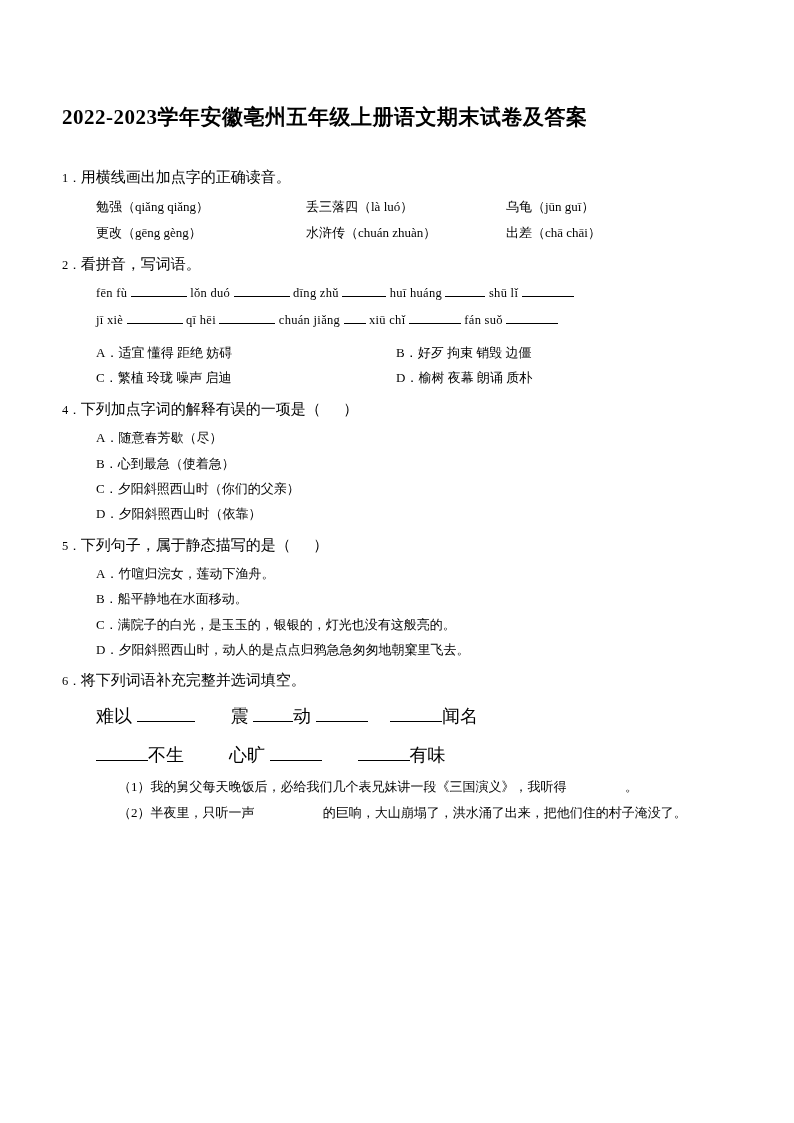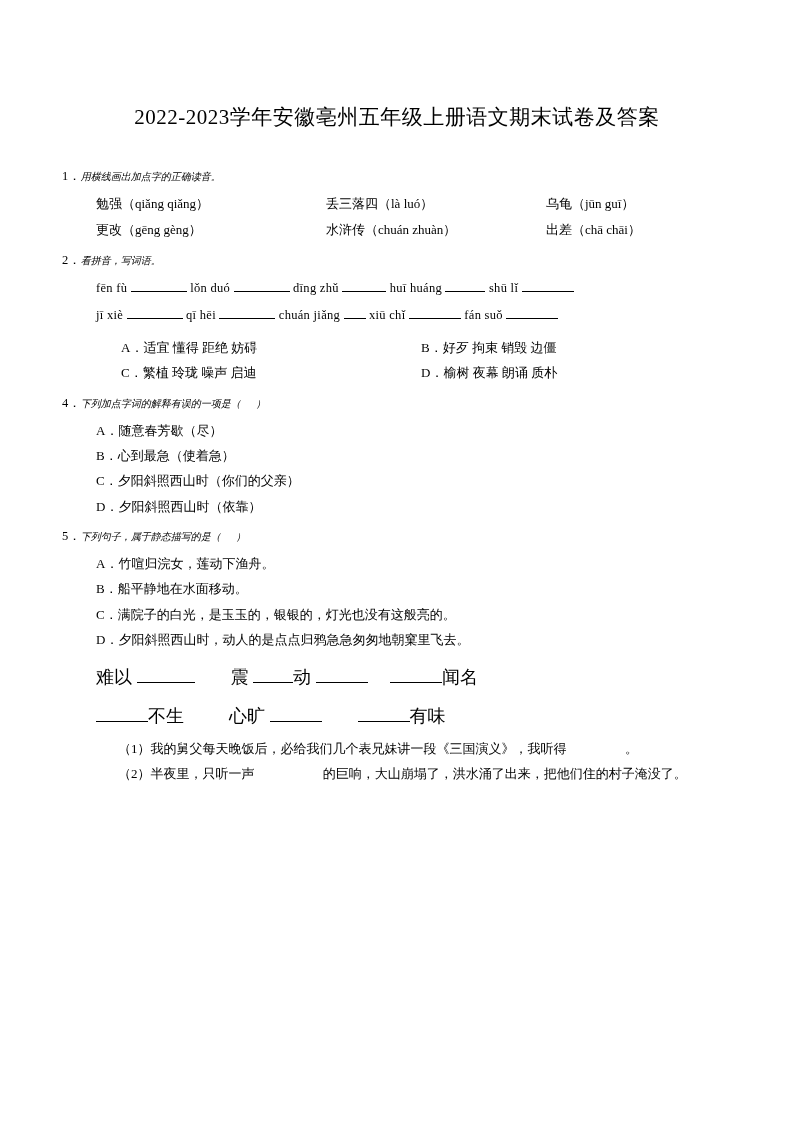--- a/index.html
+++ b/index.html
@@ -16,73 +16,70 @@
   .page {
     position: relative;
     width: 794px;
     height: 1123px;
     box-sizing: border-box;
     padding: 104px 62px 40px 62px;
   }
   .doc-title {
     font-family: "Liberation Serif", "DejaVu Serif", serif;
     font-size: 21px;
-    font-weight: normal;
-    text-align: center;
+    font-weight: bold;
     letter-spacing: 0.5px;
     margin: 0 0 34px 0;
     line-height: 1.3;
   }
   .q-block {
     margin-bottom: 6px;
   }
   .q-head {
     font-size: 13.5px;
     line-height: 1.7;
     margin: 0 0 3px 0;
     white-space: pre-wrap;
   }
   .q-num {
     font-family: "Liberation Serif", "DejaVu Serif", serif;
     font-size: 12.5px;
   }
   .q-text {
-    font-size: 10px;
-    font-style: italic;
+    font-size: 15px;
   }
   .indent {
     padding-left: 34px;
   }
   .row {
     display: flex;
     font-size: 13px;
     line-height: 2.0;
     white-space: pre;
-    gap: 20px;
   }
   .row .cell {
     white-space: pre;
   }
   .pin-row {
     font-family: "Liberation Serif", "DejaVu Serif", serif;
     font-size: 12.5px;
     line-height: 2.15;
     letter-spacing: 0.3px;
     white-space: pre;
   }
   .opt-row {
     display: flex;
     font-size: 13px;
     line-height: 1.95;
     white-space: pre;
   }
   .opt-row .opt {
     white-space: pre;
   }
-  .opt-a { width: 300px; margin-left: 25px; }
+  .opt-a { width: 300px; }
   .line-item {
     font-size: 13px;
     line-height: 1.95;
     white-space: pre;
   }
   .u {
     display: inline-block;
     border-bottom: 1px solid #000;
     height: 13px;
     vertical-align: baseline;
@@ -159,20 +156,21 @@
     <div class="q-head"><span class="q-num">5．</span><span class="q-text">下列句子，属于静态描写的是（      ）</span></div>
     <div class="indent">
       <div class="line-item">A．竹喧归浣女，莲动下渔舟。</div>
       <div class="line-item">B．船平静地在水面移动。</div>
       <div class="line-item">C．满院子的白光，是玉玉的，银银的，灯光也没有这般亮的。</div>
       <div class="line-item">D．夕阳斜照西山时，动人的是点点归鸦急急匆匆地朝窠里飞去。</div>
     </div>
   </div>
 
   <div class="q-block">
+    <div class="q-head"><span class="q-num">6．</span><span class="q-text">将下列词语补充完整并选词填空。</span></div>
     <div class="indent">
       <div class="fill-row"><span>难以 </span><span class="u" style="width:58px"></span>        <span>震 </span><span class="u" style="width:40px"></span><span>动 </span><span class="u" style="width:52px"></span>     <span class="u" style="width:52px"></span><span>闻名</span></div>
       <div class="fill-row"><span class="u" style="width:52px"></span><span>不生</span>          <span>心旷 </span><span class="u" style="width:52px"></span>        <span class="u" style="width:52px"></span><span>有味</span></div>
       <div class="para sub">（1）我的舅父每天晚饭后，必给我们几个表兄妹讲一段《三国演义》，我听得 　　　　 。</div>
       <div class="para sub">（2）半夜里，只听一声 　　　　　的巨响，大山崩塌了，洪水涌了出来，把他们住的村子淹没了。</div>
     </div>
   </div>
 
 </div>
 

